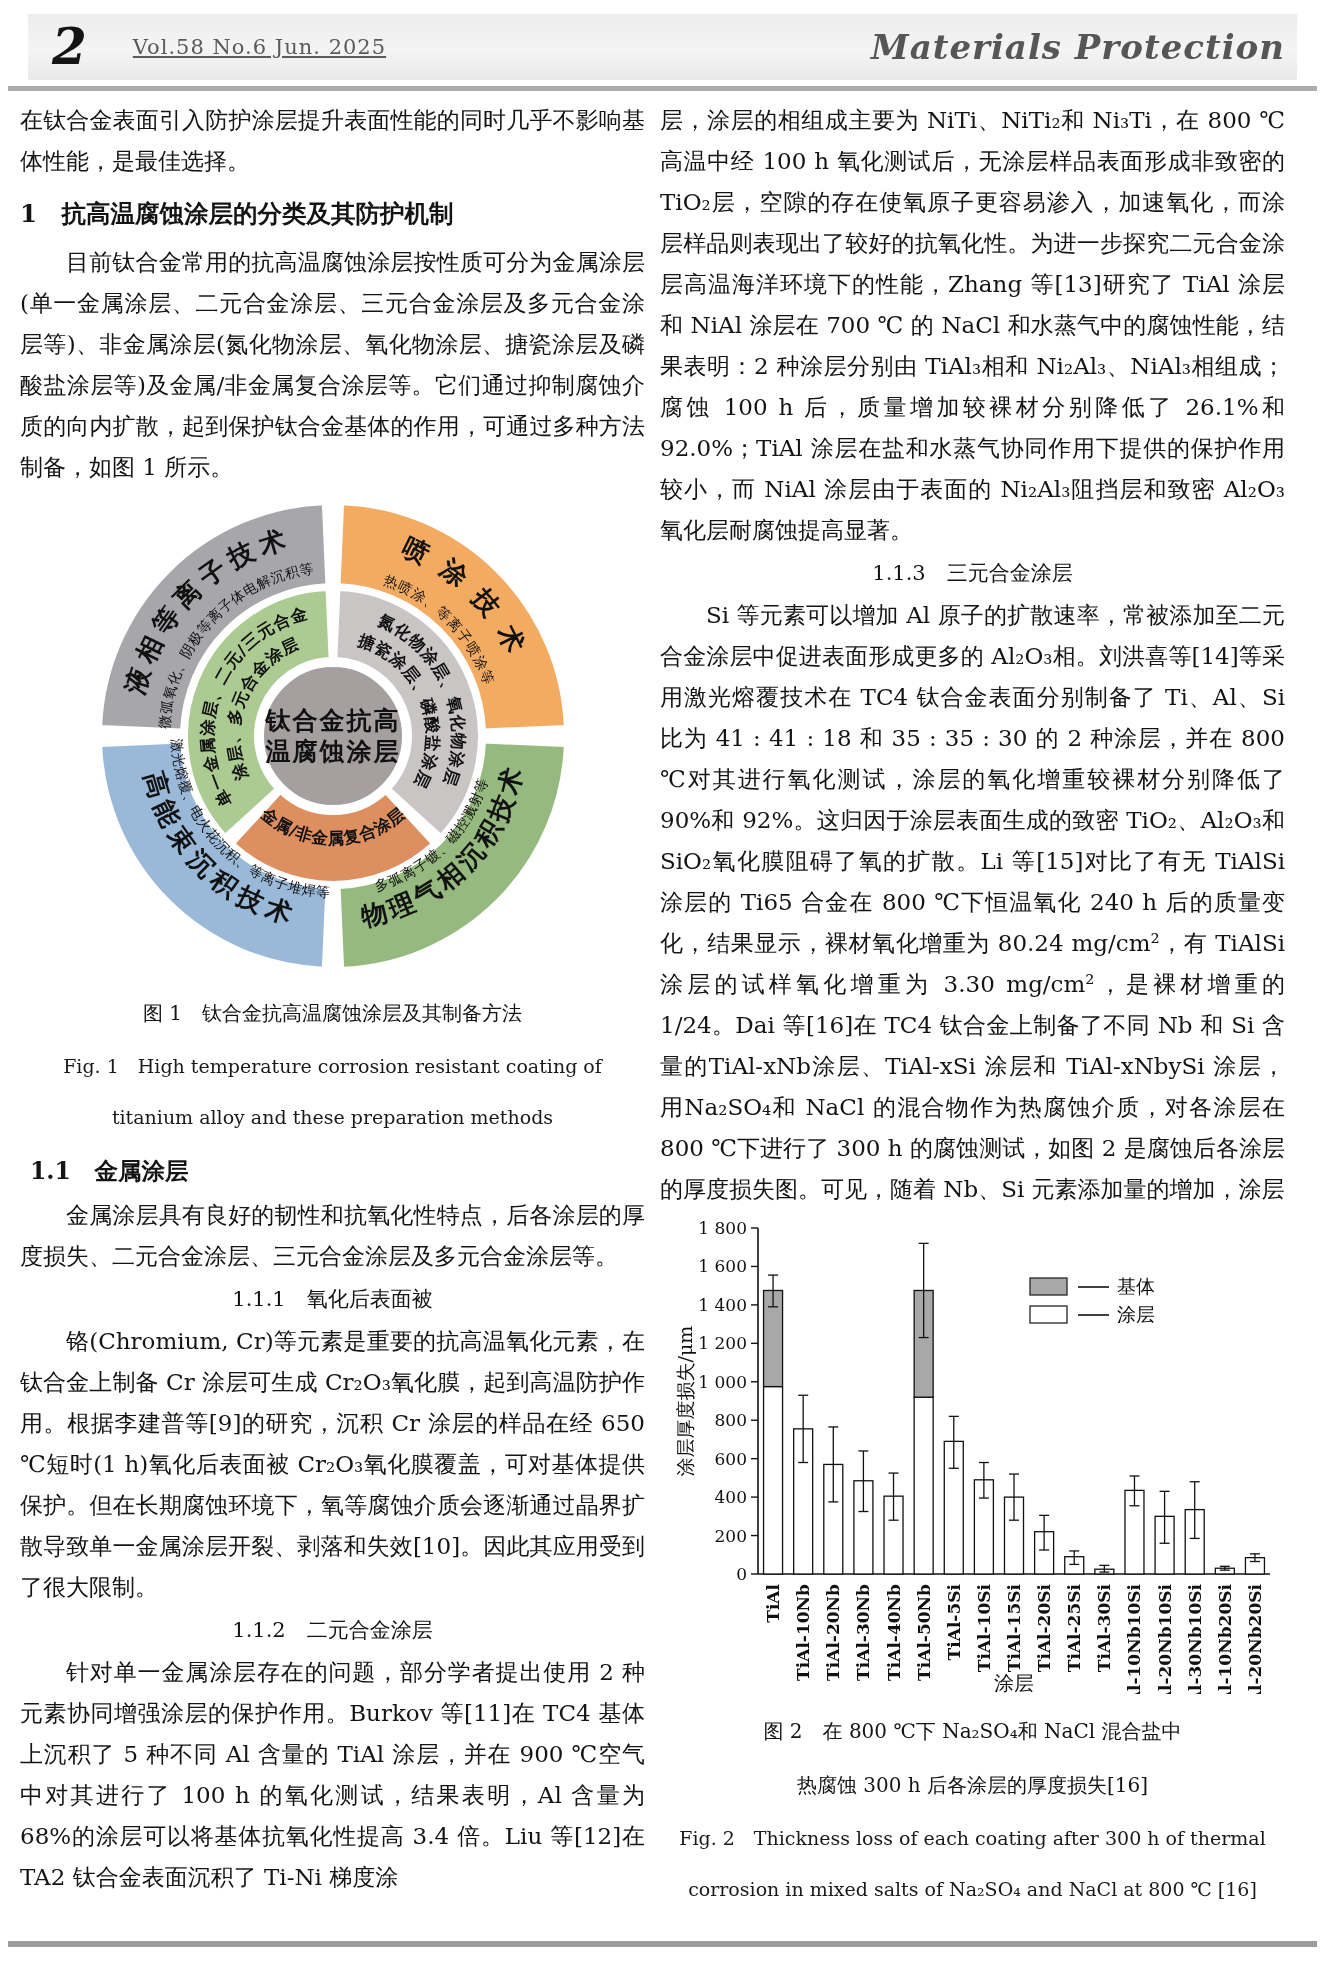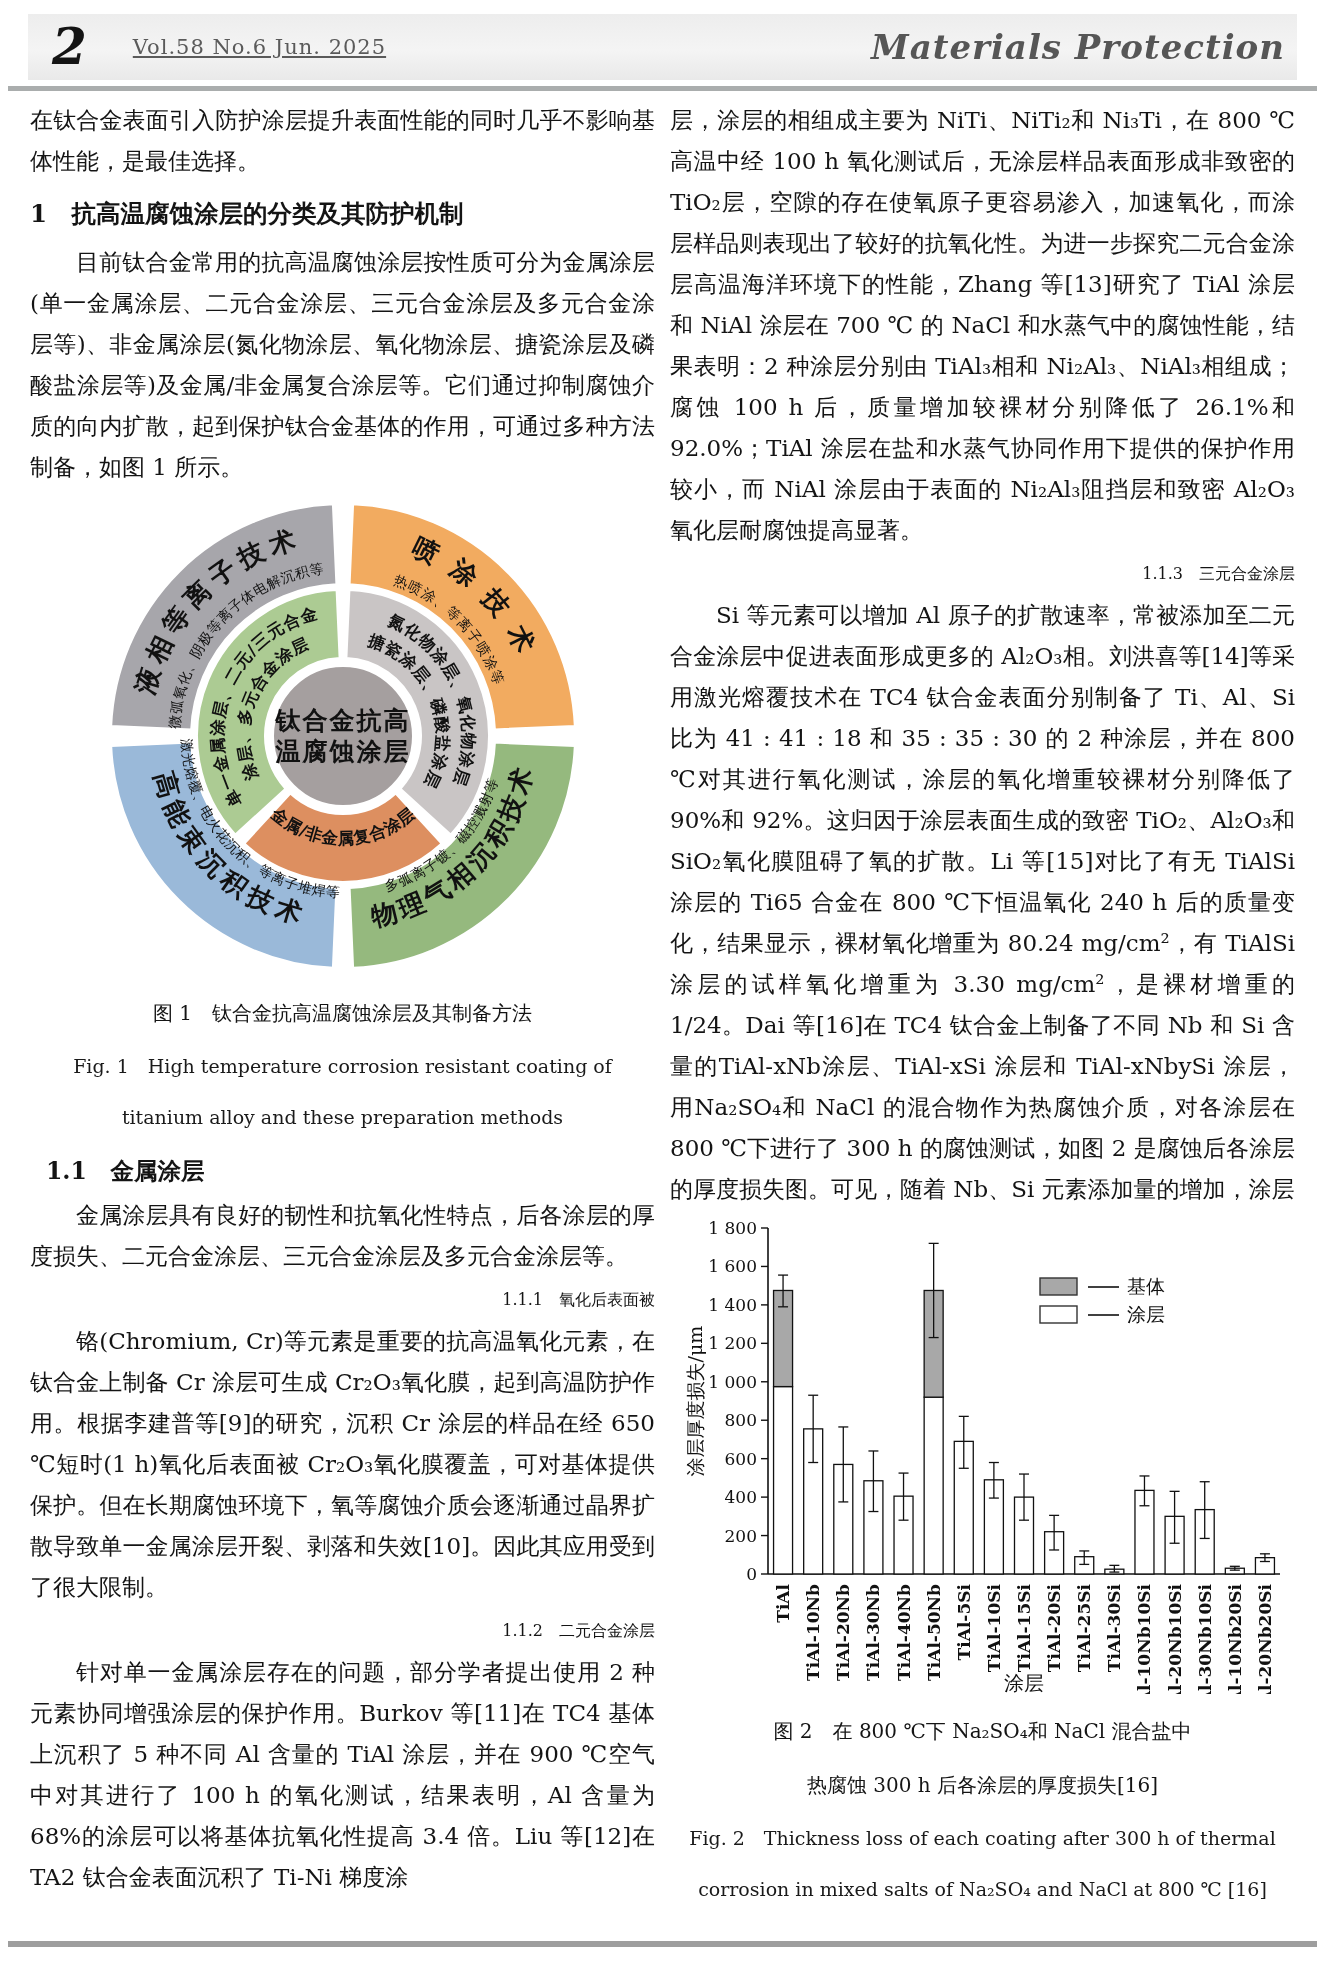--- a/index.html
+++ b/index.html
@@ -9,27 +9,27 @@
   .header-band{position:absolute;top:14px;left:28px;right:28px;height:66px;
     background:linear-gradient(180deg,#ededed 0%,#f4f4f4 55%,#e9e9e9 100%);
     display:flex;align-items:center;}
   .page-num{font-size:50px;font-weight:bold;font-style:italic;margin-left:24px;line-height:1;}
   .issue-info{font-size:21px;color:#5a5a5a;margin-left:46px;letter-spacing:1px;text-decoration:underline;}
   .journal-name{margin-left:auto;margin-right:12px;font-size:34px;font-style:italic;
     font-weight:600;color:#565656;letter-spacing:1px;}
   .header-rule{position:absolute;top:86px;left:8px;right:8px;height:5px;background:#aaadad;}
   .bottom-rule{position:absolute;top:1941px;left:8px;right:8px;height:6px;background:#9e9e9e;}
   
-  .columns{position:absolute;top:100px;left:30px;width:1265px;display:flex;gap:15px;}
+  .columns{position:absolute;top:100px;left:20px;width:1265px;display:flex;gap:15px;}
   .col{width:625px;font-size:23px;line-height:41px;text-align:justify;}
   p.para{margin:0;text-indent:2em;}
   p.cont{text-indent:0;}
   h1.sec{font-size:24.5px;font-weight:bold;margin:13px 0 9px;line-height:38px;text-align:left;}
-  h2.subsec{font-size:23.5px;font-weight:bold;margin:10px 16px 5px;line-height:38px;text-align:left;}
-  h3.subsub{font-size:16px;font-weight:normal;margin:2px 0 1px;line-height:41px;text-align:right;}
+  h2.subsec{font-size:23.5px;font-weight:bold;margin:10px 10px 5px;line-height:38px;text-align:left;}
+  h3.subsub{font-size:21px;font-weight:normal;margin:2px 0 1px;line-height:41px;text-align:center;}
   
   .fig1{margin:8px auto 2px;width:480px;}
   .fig1 svg{display:block;}
   .cap-cn{font-size:20px;text-align:center;line-height:34px;text-indent:0;}
   .cap-en{font-size:19px;text-align:center;line-height:32px;text-indent:0;color:#1a1a1a;}
   
   .fig2{margin:4px 0 0 2px;text-align:center;}
   .fig2 svg{display:block;margin:0 auto;font-family:"DejaVu Serif","Liberation Serif",serif;}
   svg text{fill:#111;}
 </style>

